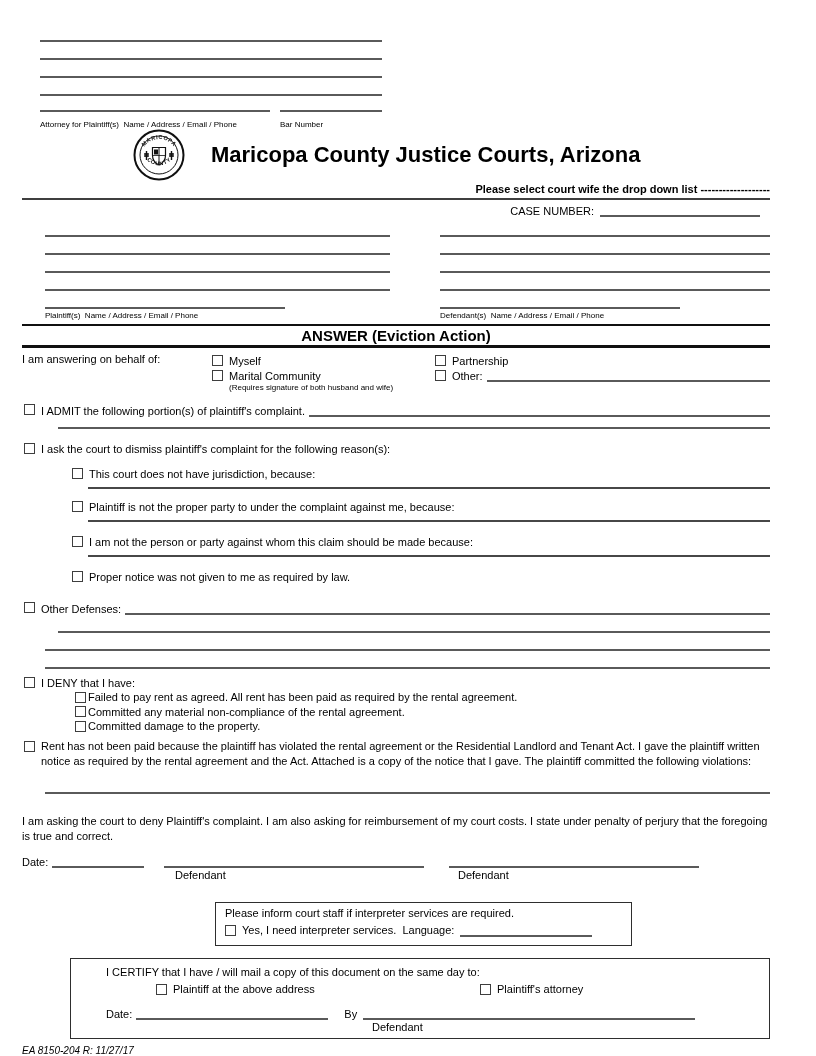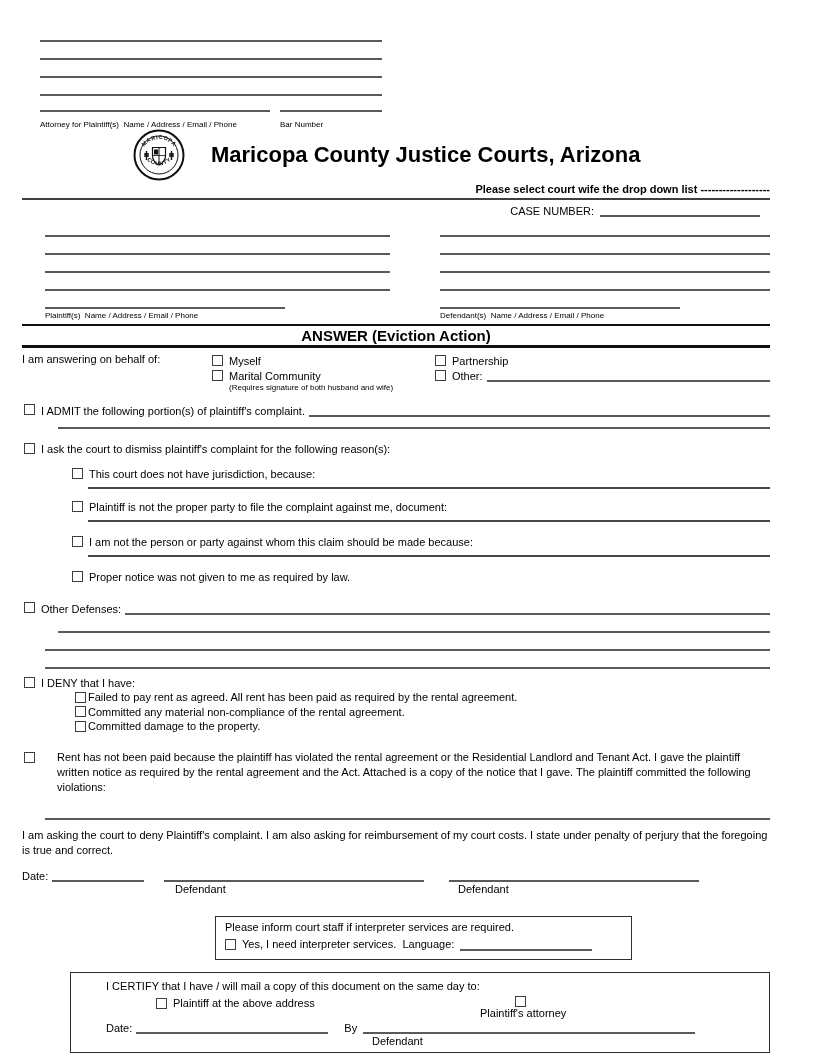--- a/index.html
+++ b/index.html
@@ -62,43 +62,43 @@
   .dismiss-lead { margin-top:12px; height:15px; }
   .d-item { display:flex; align-items:center; margin-left:50px; margin-top:10px; height:15px; }
   .d-line { margin-left:66px; height:6px; border-bottom:2px solid #474747; }
   .mt12 { margin-top:12px; }
   .od-row { display:flex; align-items:flex-end; margin-top:16px; height:15px; }
   .od-row .cb { align-self:center; }
   .cont16 { height:16px; border-bottom:2px solid #5a5a5a; }
   .deny-lead { margin-top:6px; height:15px; }
   .deny-item { display:flex; align-items:center; margin-left:53px; height:14.5px; }
   .deny-item .cb { margin-right:2px; }
-  .rent { display:flex; margin-top:16px;gap:16px; }
+  .rent { display:flex; margin-top:5px; }
   .rent .cb { margin-left:2px; margin-top:2px; }
   .rent-text { flex:1; line-height:15px; }
-  .closing { margin-top:8px; line-height:15px; }
+  .closing { margin-top:20px; line-height:15px; }
   
   .sig-row { display:flex; align-items:flex-end; margin-top:10px; height:14px; }
   .sig-date-line { width:92px; height:11px; border-bottom:2px solid #5a5a5a; margin-left:4px; margin-right:20px; }
   .sig-line-a { width:260px; height:11px; border-bottom:2px solid #5a5a5a; margin-right:25px; }
   .sig-line-b { width:250px; height:11px; border-bottom:2px solid #5a5a5a; }
   .sig-labels { display:flex; height:13px; padding-top:1px; }
   .sig-label-1 { margin-left:153px; width:283px; }
   
   .interp { box-sizing:border-box; width:417px; margin:20px 0 0 193px; border:1.5px solid #2e2e2e;
             padding:4px 8px 7px 9px; }
   .interp-opt { display:flex; align-items:center; margin-top:4px; height:15px; }
   .lang-line { flex:0 0 132px; height:11px; border-bottom:2px solid #5a5a5a; margin-left:6px; }
   
   .certify { box-sizing:border-box; width:700px; margin:12px 0 0 48px; border:1.5px solid #2e2e2e;
              padding:7px 12px 4px 35px; }
   .copt { display:flex; margin-top:4px; }
   .copt-1 { display:flex; align-items:center; width:374px; height:15px; }
   .copt-1 .cb { margin-left:50px; }
-  .copt-2 { display:flex; align-items:center; height:15px;flex-direction:column; }
+  .copt-2 { display:flex; align-items:center; height:15px; }
   .cert-date-row { display:flex; align-items:flex-end; margin-top:8px; height:15px; }
   .cert-date-line { width:192px; height:11px; border-bottom:2px solid #5a5a5a; margin-left:4px; }
   .cert-by { margin-left:16px; }
   .cert-by-line { flex:0 0 332px; height:11px; border-bottom:2px solid #5a5a5a; margin-left:6px; }
   .cert-def-label { margin-left:266px; height:13px; padding-top:1px; }
   
   .footer { font-size:10px; margin-top:6px;font-style:italic; }
   .nw { white-space:nowrap; }
 </style>
 </head>
@@ -212,21 +212,21 @@
     <span class="cb cb-main"></span>
     <span class="nw">I ask the court to dismiss plaintiff's complaint for the following reason(s):</span>
   </div>
   <div class="d-item">
     <span class="cb"></span>
     <span class="nw">This court does not have jurisdiction, because:</span>
   </div>
   <div class="d-line"></div>
   <div class="d-item">
     <span class="cb"></span>
-    <span class="nw">Plaintiff is not the proper party to file the complaint against me, document:</span>
+    <span class="nw">Plaintiff is not the proper party to under the complaint against me, because:</span>
   </div>
   <div class="d-line"></div>
   <div class="d-item mt12">
     <span class="cb"></span>
     <span class="nw">I am not the person or party against whom this claim should be made because:</span>
   </div>
   <div class="d-line"></div>
   <div class="d-item mt12">
     <span class="cb"></span>
     <span class="nw">Proper notice was not given to me as required by law.</span>

